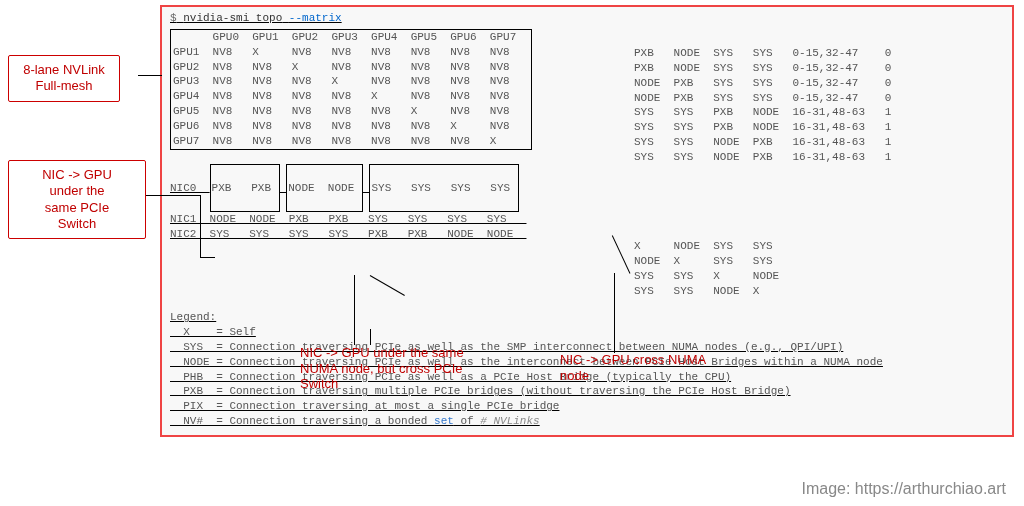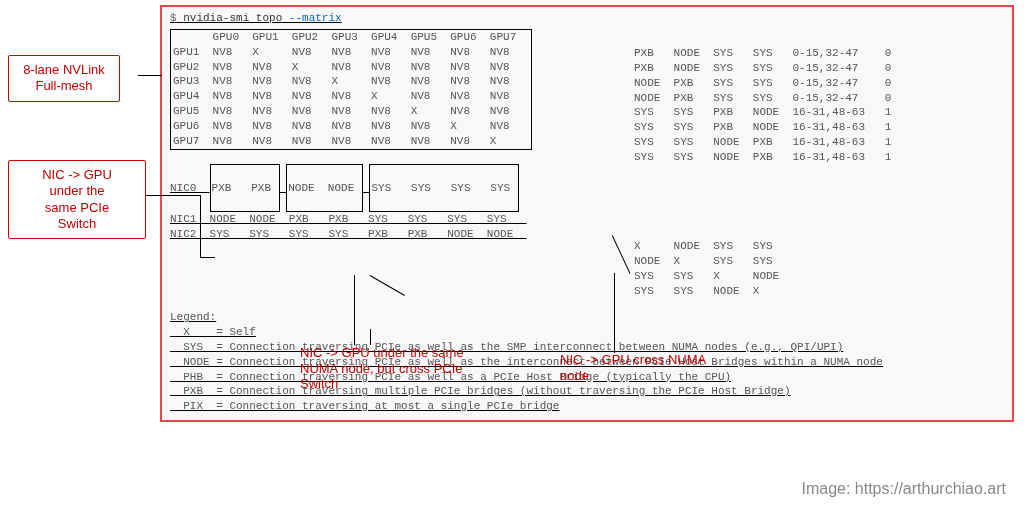--- a/index.html
+++ b/index.html
@@ -151,17 +151,18 @@
   
   <div class="legend-section" style="margin-top:68px;">
     <div class="legend-line">Legend:</div>
     <div id="legendItems">
         <div class="legend-line">  X    = Self</div>
         <div class="legend-line">  SYS  = Connection traversing PCIe as well as the SMP interconnect between NUMA nodes (e.g., QPI/UPI)</div>
         <div class="legend-line">  NODE = Connection traversing PCIe as well as the interconnect between PCIe Host Bridges within a NUMA node</div>
         <div class="legend-line">  PHB  = Connection traversing PCIe as well as a PCIe Host Bridge (typically the CPU)</div>
         <div class="legend-line">  PXB  = Connection traversing multiple PCIe bridges (without traversing the PCIe Host Bridge)</div>
         <div class="legend-line">  PIX  = Connection traversing at most a single PCIe bridge</div>
+        <div class="legend-line">  NV#  = Connection traversing a bonded <span class="kw-blue">set</span> of <span class="comment"># NVLinks</span></div>
       </div>
   </div>
 </div>
 
 <div class="attribution">Image: https://arthurchiao.art</div>
 
 </body></html>

